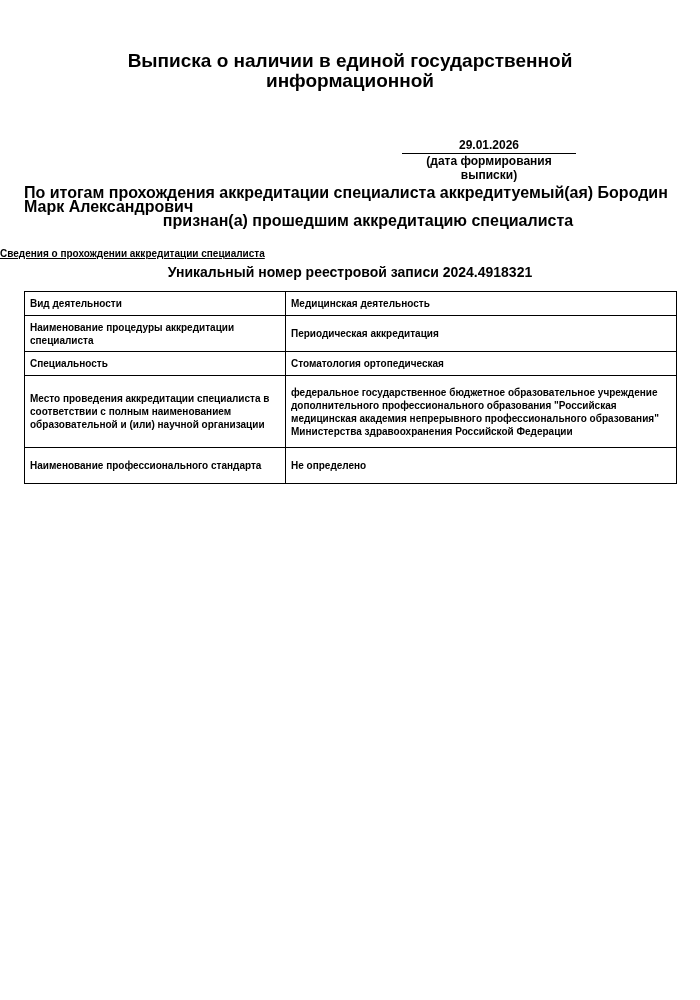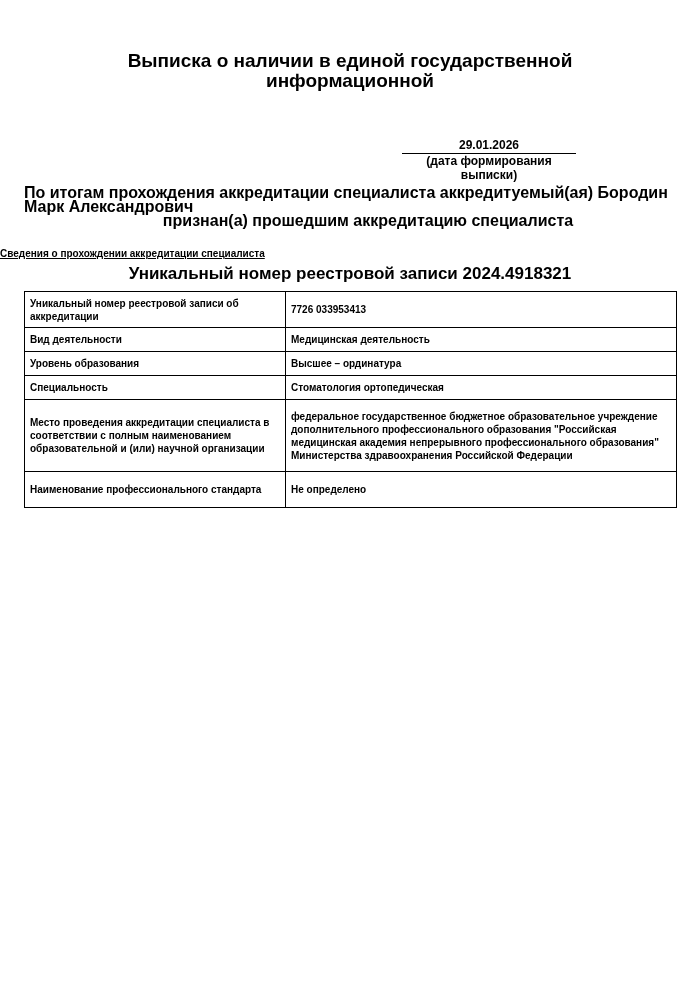--- a/index.html
+++ b/index.html
@@ -10,21 +10,21 @@
   .date-block { position:absolute; left:402px; top:138px; width:174px; text-align:center; font-size:12px; }
   .date-value { display:block; border-bottom:1px solid #000; line-height:14px; padding-bottom:1px; }
   .date-caption { display:block; line-height:14px; margin-top:0px; }
   .result { position:absolute; left:20px; top:186px; width:660px; text-align:center;
             font-size:16px; line-height:14px; }
   .result .l1 { display:block; text-align:left; padding-left:4px; }
   .result .l2 { display:block; padding-left:36px; }
   .section { position:absolute; left:0; top:240px; width:700px; text-align:left;
              font-size:10px; text-decoration:underline;margin-top:8px; }
   .regnum { position:absolute; left:0; top:264px; width:700px; text-align:center;
-            font-size:17px; }
+            font-size:14px; }
   table.info { position:absolute; left:24px; top:291px; width:653px; border-collapse:collapse;
                font-size:10px; line-height:13px; }
   table.info td { border:1.5px solid #000; padding:3px 5px; vertical-align:middle; }
   table.info td.k { width:250px; }
 </style>
 </head>
 <body>
 
 <div class="title">
   <div>Выписка о наличии в единой государственной информационной</div>
@@ -38,31 +38,27 @@
 <div class="result">
   <span class="l1">По итогам прохождения аккредитации специалиста аккредитуемый(ая) Бородин Марк Александрович</span>
   <span class="l2">признан(а) прошедшим аккредитацию специалиста</span>
 </div>
 
 <div class="section">Сведения о прохождении аккредитации специалиста</div>
 <div class="regnum">Уникальный номер реестровой записи 2024.4918321</div>
 
 <table class="info">
   <tbody>
-      <tr style="height:36px">
-    <td class="k">Уникальный номер реестровой записи об аккредитации</td>
-    <td>7726 033953413</td>
-  </tr>
   <tr style="height:24px">
     <td class="k">Вид деятельности</td>
     <td>Медицинская деятельность</td>
   </tr>
-  <tr style="height:24px">
-    <td class="k">Уровень образования</td>
-    <td>Высшее – ординатура</td>
+  <tr style="height:36px">
+    <td class="k">Наименование процедуры аккредитации специалиста</td>
+    <td>Периодическая аккредитация</td>
   </tr>
   <tr style="height:24px">
     <td class="k">Специальность</td>
     <td>Стоматология ортопедическая</td>
   </tr>
   <tr style="height:72px">
     <td class="k">Место проведения аккредитации специалиста в соответствии с полным наименованием образовательной и (или) научной организации</td>
     <td>федеральное государственное бюджетное образовательное учреждение дополнительного профессионального образования "Российская медицинская академия непрерывного профессионального образования" Министерства здравоохранения Российской Федерации</td>
   </tr>
   <tr style="height:36px">

